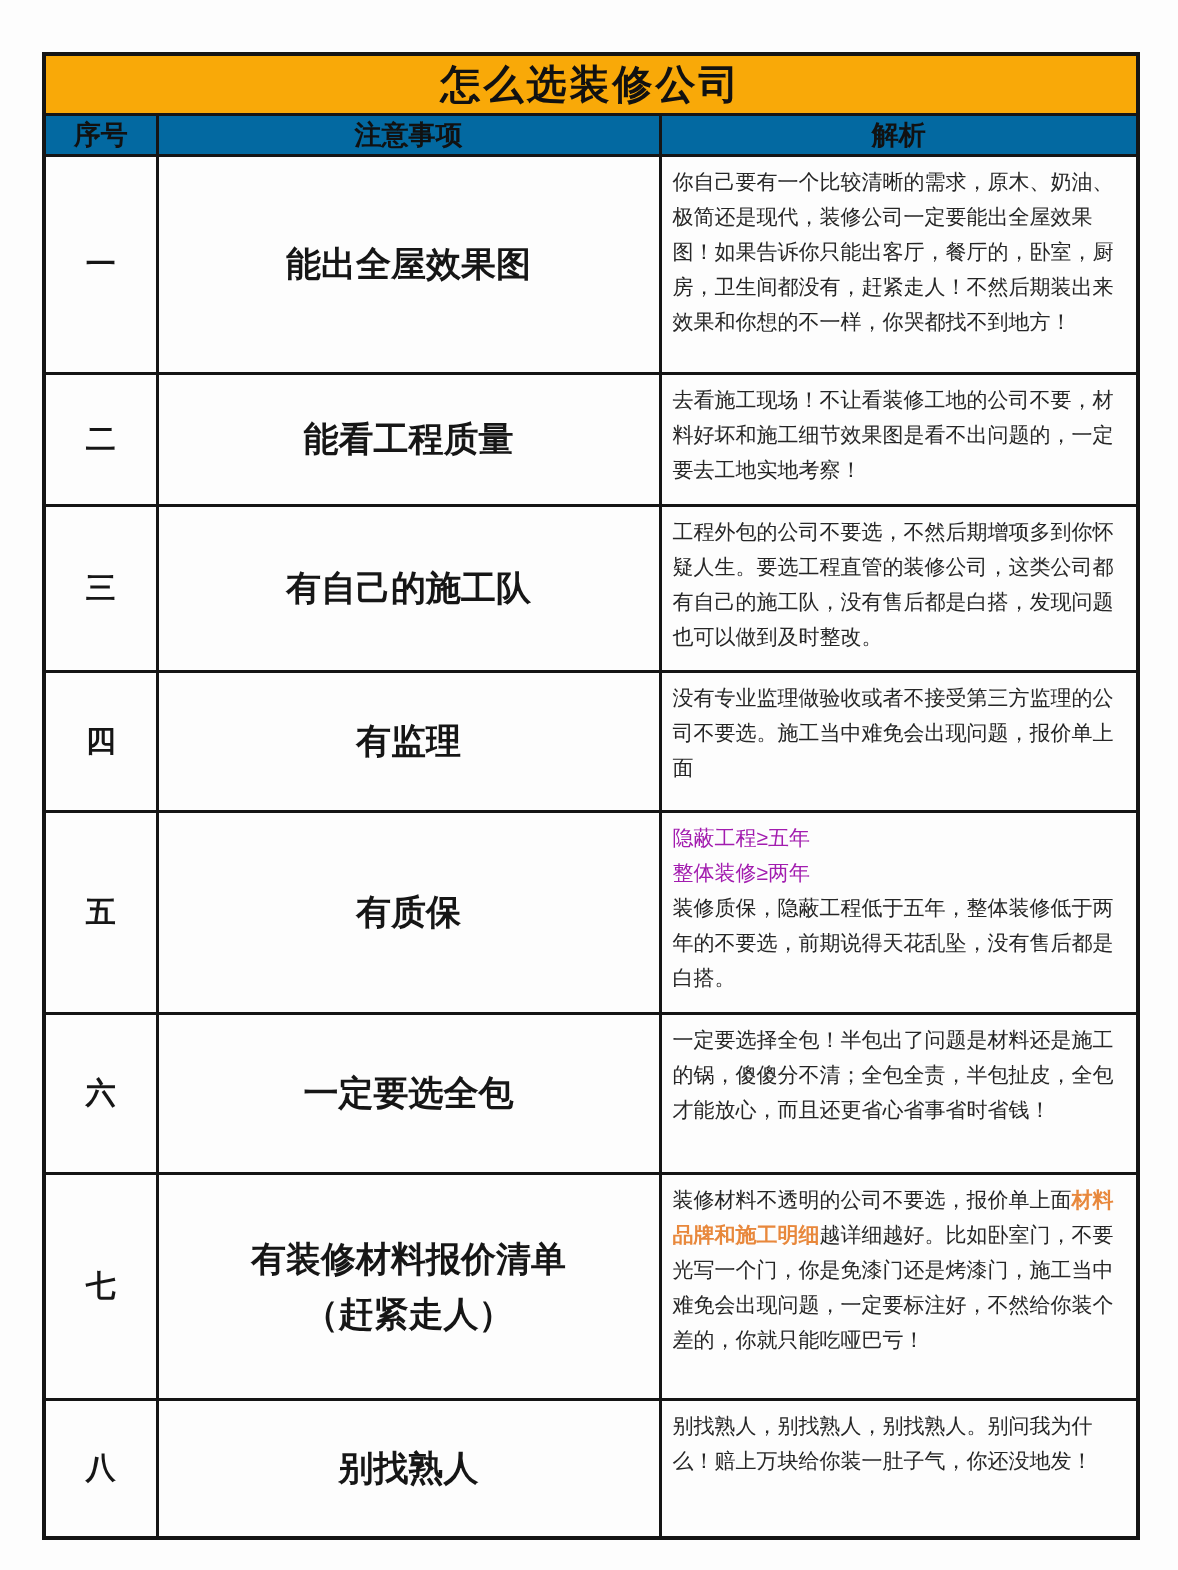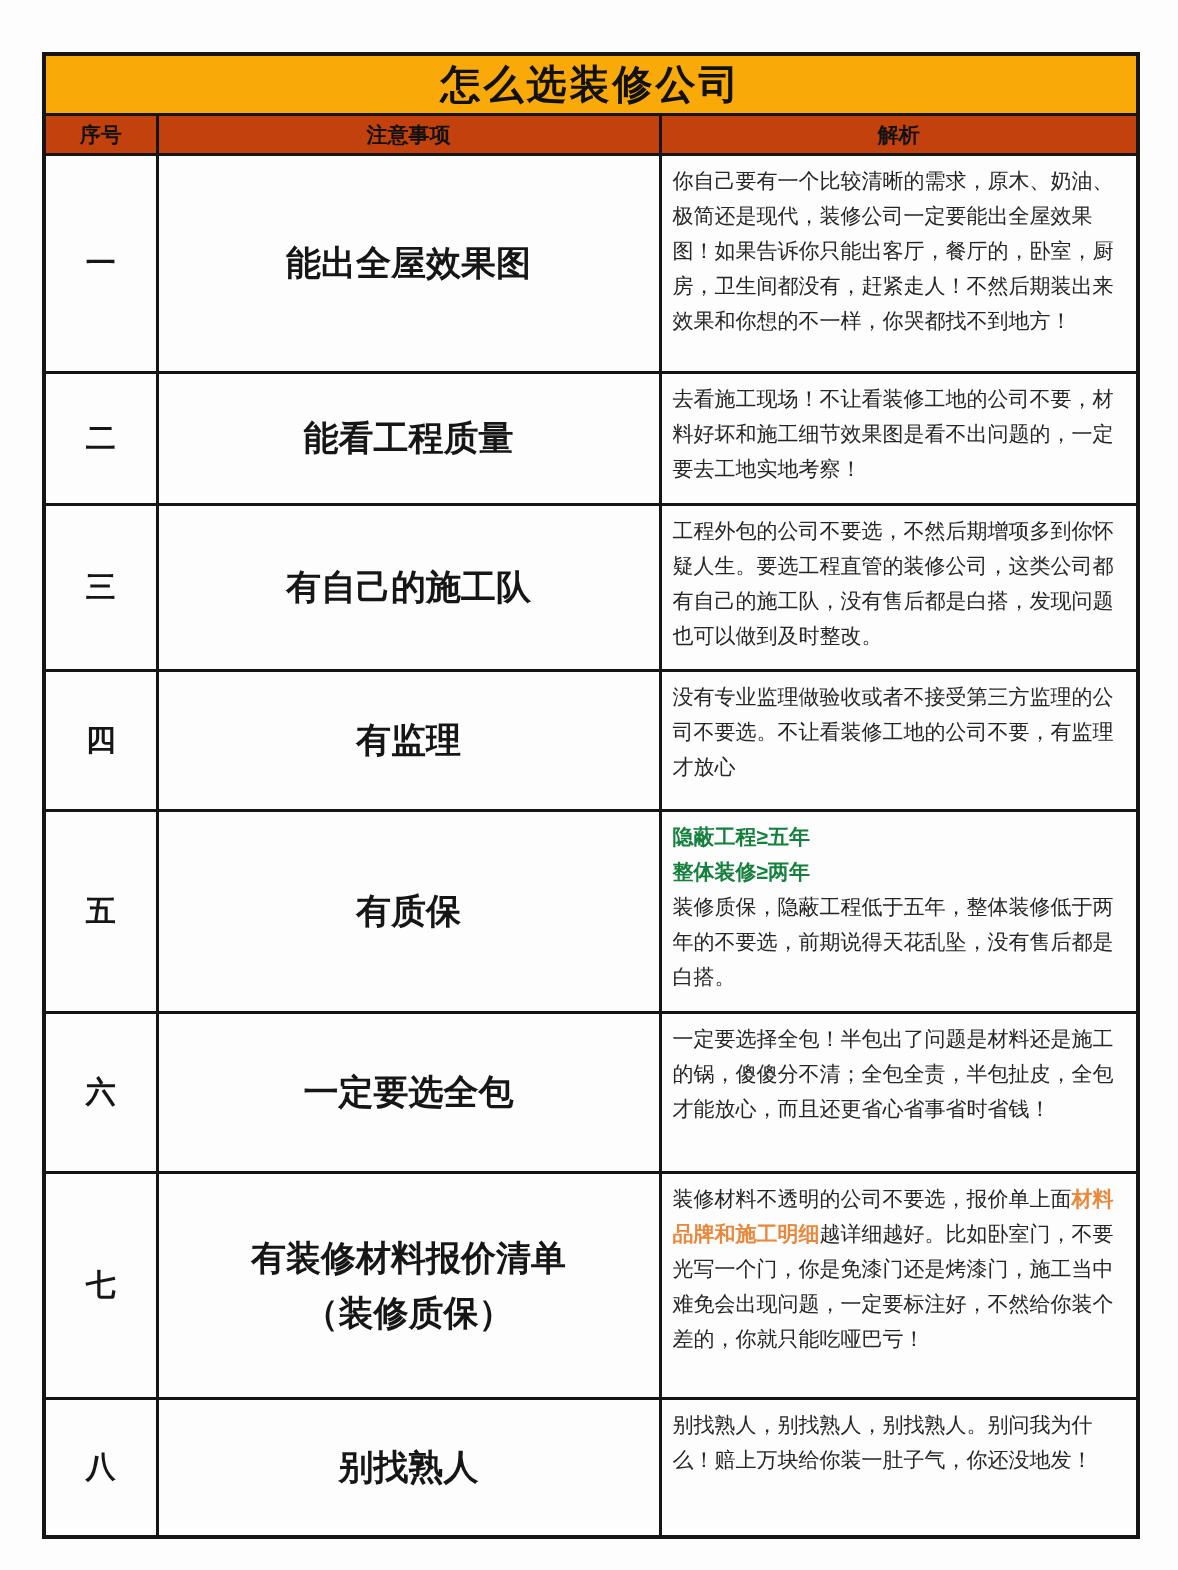--- a/index.html
+++ b/index.html
@@ -32,24 +32,24 @@
     background: #F9A908;
     text-align: center;
     vertical-align: middle;
     font-size: 40px;
     font-weight: bold;
     letter-spacing: 3px;
     color: #111;
   }
   tr.header-row td {
     height: 40px;
-    background: #c2410c;
+    background: #0369a1;
     text-align: center;
     vertical-align: middle;
-    font-size: 21px;
+    font-size: 27px;
     font-weight: bold;
     color: #111;
   }
   td.num-cell {
     text-align: center;
     vertical-align: middle;
     font-size: 30px;
     font-weight: bold;
     color: #161616;
   }
@@ -64,22 +64,22 @@
   }
   td.analysis-cell {
     vertical-align: top;
     text-align: left;
     font-size: 21px;
     line-height: 35px;
     color: #262626;
     padding: 7px 8px 6px 11px;
   }
   .hl {
-    color: #15803d;
-    font-weight: bold;
+    color: #a21caf;
+    font-weight: normal;
   }
   .hl-inline {
     color: #E8883C;
     font-weight: bold;
   }
 </style>
 </head>
 <body>
 
 <div class="page">
@@ -113,21 +113,21 @@
 
       <tr style="height:166px;">
         <td class="num-cell">三</td>
         <td class="item-cell">有自己的施工队</td>
         <td class="analysis-cell">工程外包的公司不要选，不然后期增项多到你怀疑人生。要选工程直管的装修公司，这类公司都有自己的施工队，没有售后都是白搭，发现问题也可以做到及时整改。</td>
       </tr>
 
       <tr style="height:140px;">
         <td class="num-cell">四</td>
         <td class="item-cell">有监理</td>
-        <td class="analysis-cell">没有专业监理做验收或者不接受第三方监理的公司不要选。不让看装修工地的公司不要，有监理才放心</td>
+        <td class="analysis-cell">没有专业监理做验收或者不接受第三方监理的公司不要选。施工当中难免会出现问题，报价单上面</td>
       </tr>
 
       <tr style="height:202px;">
         <td class="num-cell">五</td>
         <td class="item-cell">有质保</td>
         <td class="analysis-cell">
           <div class="hl">隐蔽工程≥五年</div>
           <div class="hl">整体装修≥两年</div>
           <div>装修质保，隐蔽工程低于五年，整体装修低于两年的不要选，前期说得天花乱坠，没有售后都是白搭。</div>
         </td>
@@ -136,21 +136,21 @@
       <tr style="height:160px;">
         <td class="num-cell">六</td>
         <td class="item-cell">一定要选全包</td>
         <td class="analysis-cell">一定要选择全包！半包出了问题是材料还是施工的锅，傻傻分不清；全包全责，半包扯皮，全包才能放心，而且还更省心省事省时省钱！</td>
       </tr>
 
       <tr style="height:226px;">
         <td class="num-cell">七</td>
         <td class="item-cell">
           <div>有装修材料报价清单</div>
-          <div>（装修质保）</div>
+          <div>（赶紧走人）</div>
         </td>
         <td class="analysis-cell">
           <span>装修材料不透明的公司不要选，报价单上面</span><span class="hl-inline">材料品牌和施工明细</span><span>越详细越好。比如卧室门，不要光写一个门，你是免漆门还是烤漆门，施工当中难免会出现问题，一定要标注好，不然给你装个差的，你就只能吃哑巴亏！</span>
         </td>
       </tr>
 
       <tr style="height:138px;">
         <td class="num-cell">八</td>
         <td class="item-cell">别找熟人</td>
         <td class="analysis-cell">别找熟人，别找熟人，别找熟人。别问我为什么！赔上万块给你装一肚子气，你还没地发！</td>

